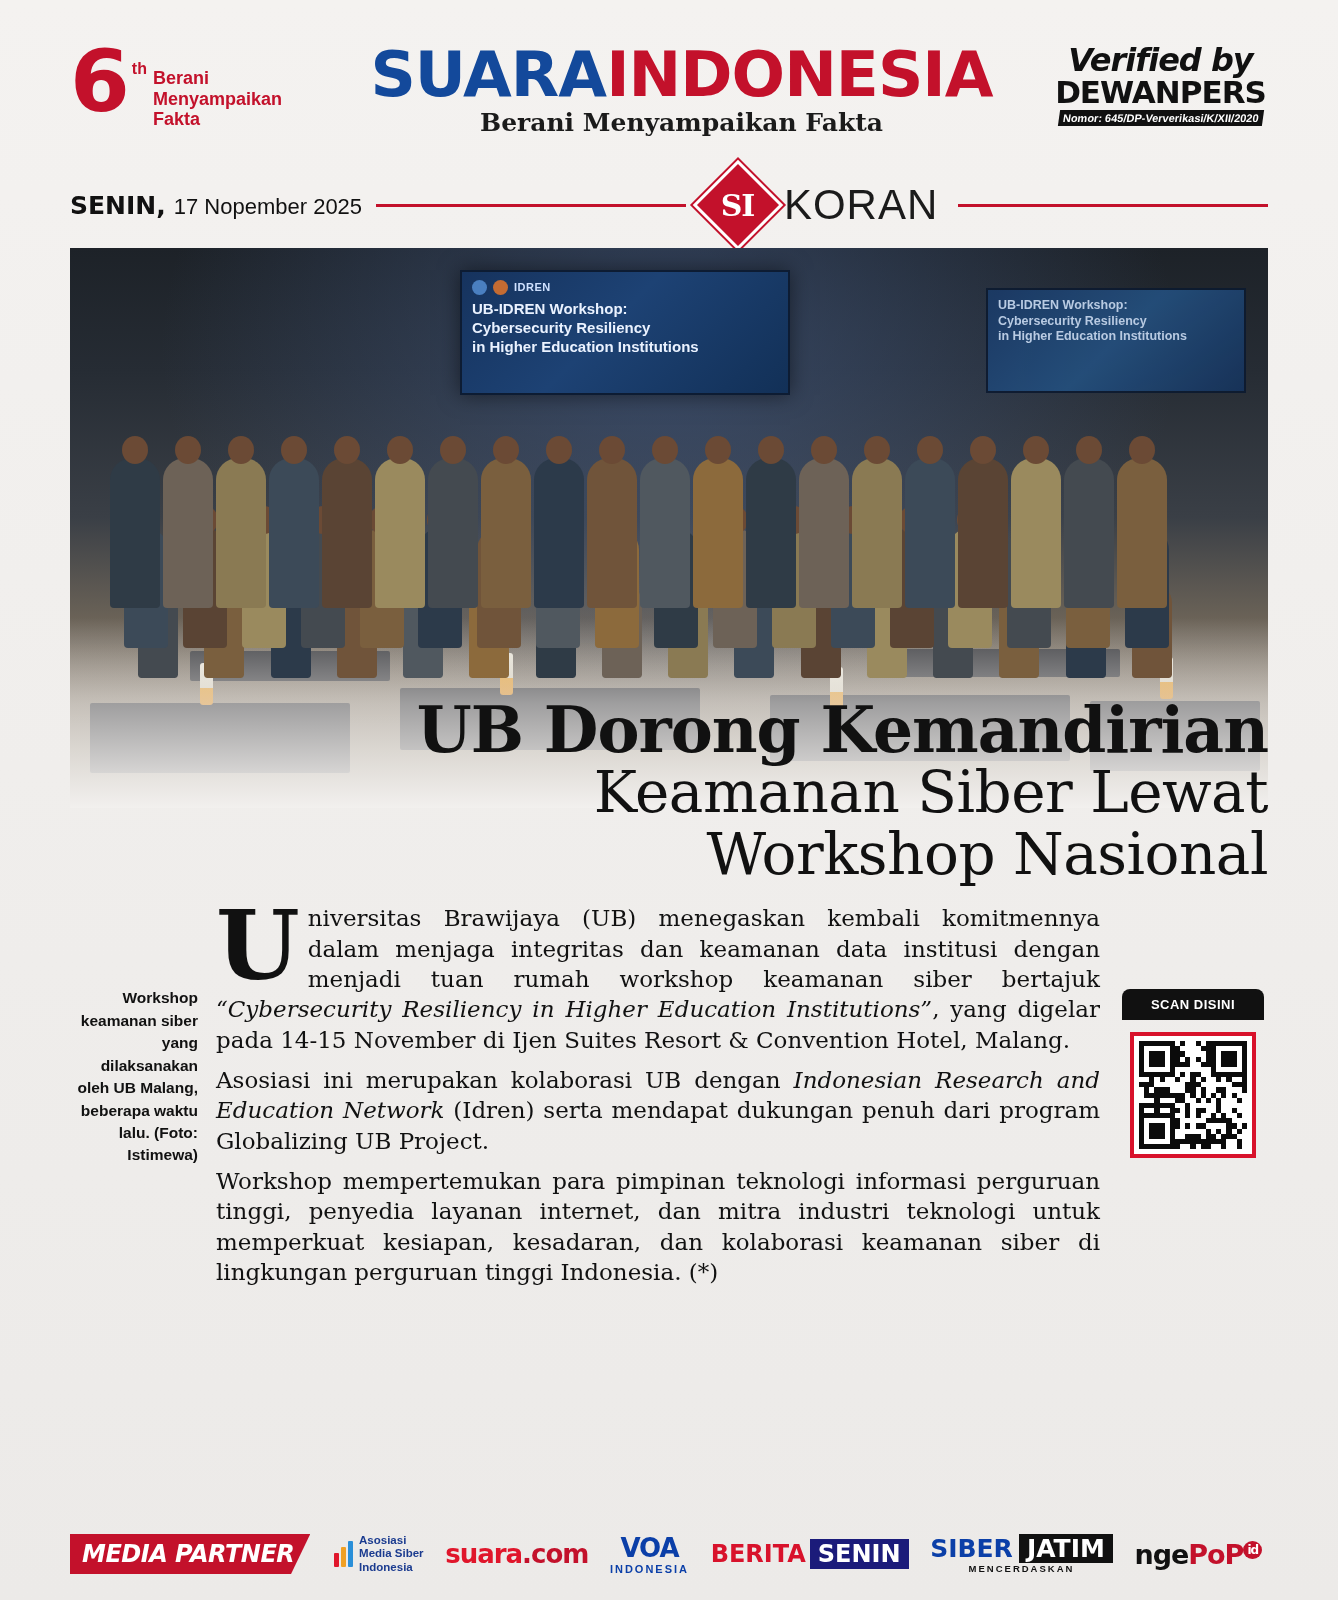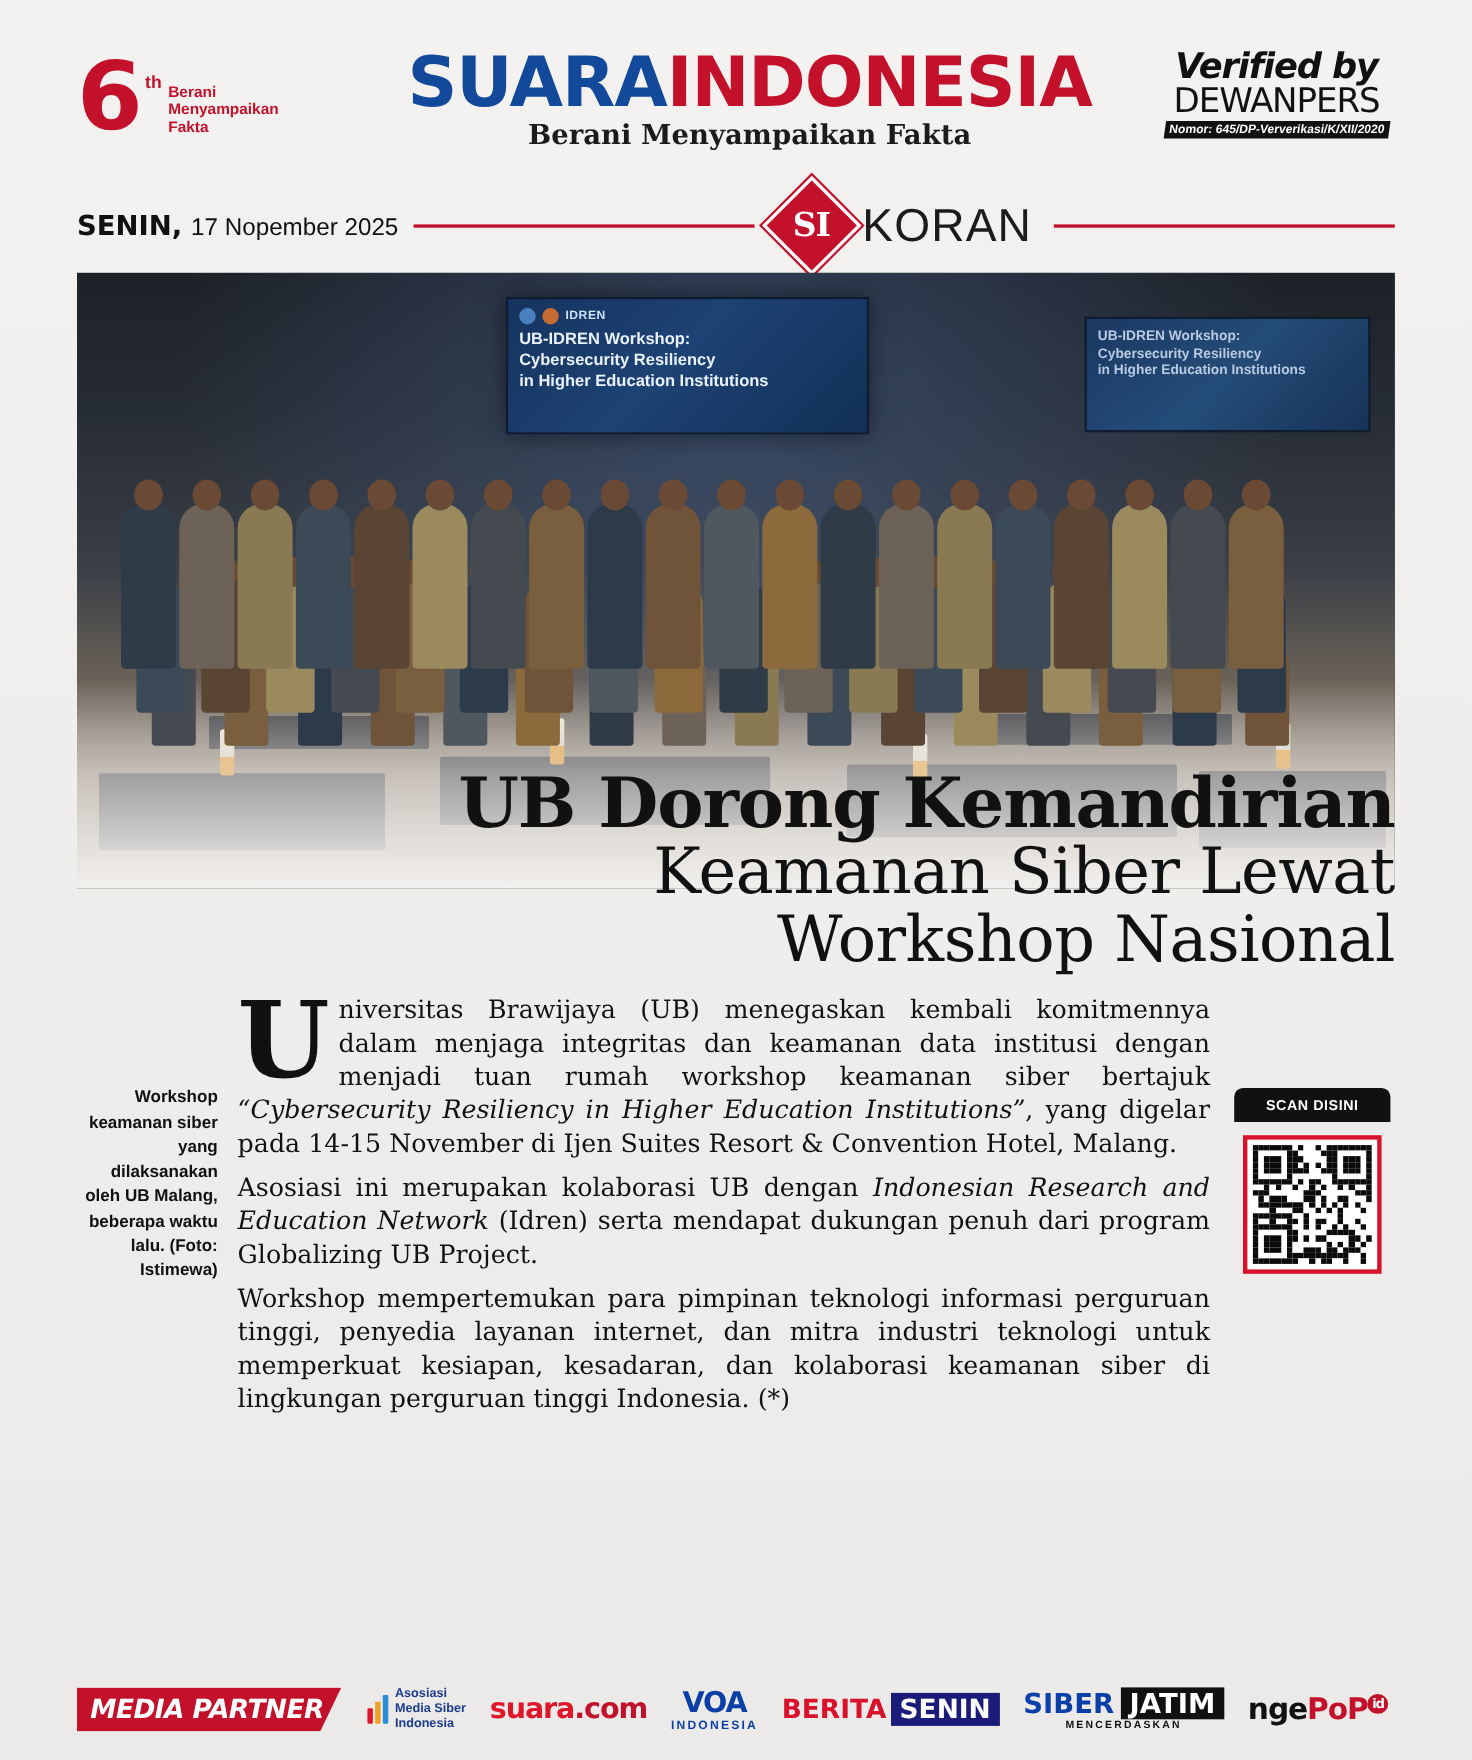--- a/index.html
+++ b/index.html
@@ -42,21 +42,21 @@
     color: #c3112b;
     letter-spacing: -4px;
   }
   .anniv .th {
     font-size: 16px;
     font-weight: 700;
     color: #c3112b;
     margin-top: 14px;
   }
   .anniv .anniv-txt {
-    font-size: 14px;
+    font-size: 18px;
     font-weight: 700;
     color: #c3112b;
     line-height: 1.16;
     margin-top: 22px;
   }
   .brand {
     flex: 1;
     text-align: center;
     margin-top: 4px;
   }
@@ -87,21 +87,21 @@
     font-family: "DejaVu Sans", sans-serif;
     font-style: italic;
     font-weight: 700;
     font-size: 32px;
     color: #111;
     line-height: 1;
     letter-spacing: -1px;
   }
   .verified .v2 {
     font-family: "DejaVu Sans", sans-serif;
-    font-weight: 400;
+    font-weight: 700;
     font-size: 31px;
     line-height: 1.05;
     letter-spacing: -1px;
   }
   .verified .v2 .dewan { color: #111; }
   .verified .v2 .pers { color: #111; }
   .verified .vnum {
     background: #111;
     color: #fff;
     font-size: 11px;

